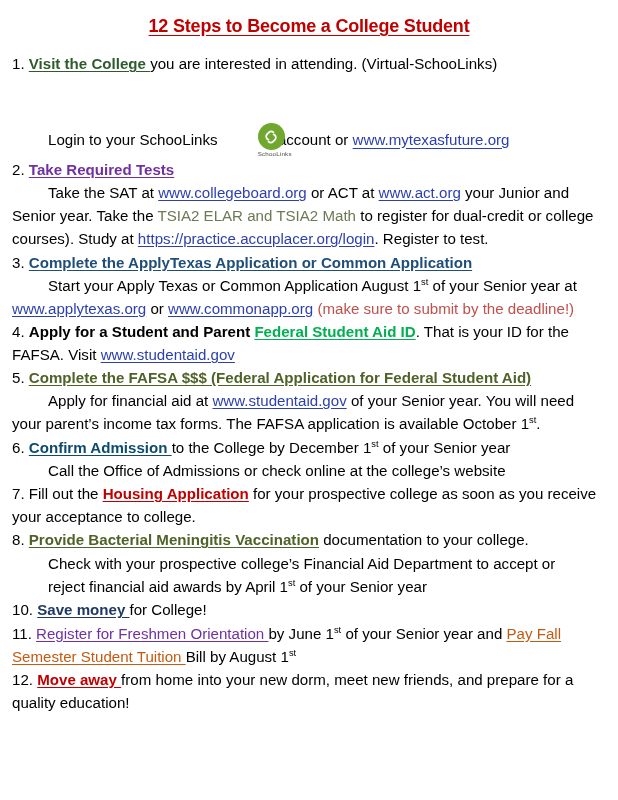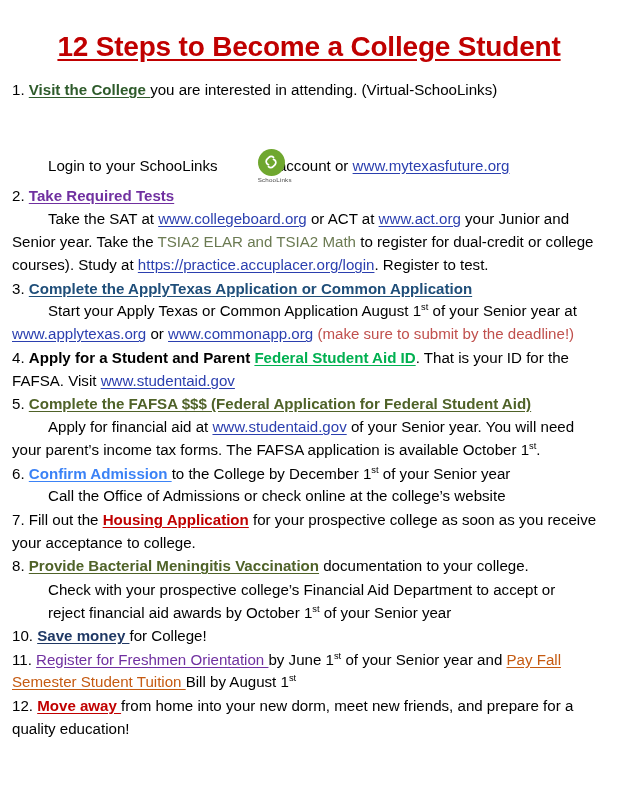--- a/index.html
+++ b/index.html
@@ -22,26 +22,26 @@
     box-sizing: border-box;
     padding: 14px 12px 0 12px;
     background: #ffffff;
   }
 
   
   .doc-title {
     text-align: center;
     color: #C00000;
     font-weight: bold;
-    font-size: 28px;
+    font-size: 18px;
     line-height: 1.18;
     letter-spacing: -0.2px;
     text-decoration: underline;
     text-underline-offset: 3px;
-    margin: 16px 0 16px 0;
+    margin: 2px 0 16px 0;
     white-space: nowrap;
   }
 
   
   .steps {
     font-size: 15.1px;
     line-height: 1.52;
   }
   .step {
     margin: 0 0 0.5px 0;
@@ -57,21 +57,21 @@
 
   
   .b    { font-weight: bold; }
   .u    { text-decoration: underline; text-underline-offset: 2px; }
   .c-dgreen  { color: #2E5B2B; }   
   .c-purple  { color: #7030A0; }   
   .c-steel   { color: #1F4E79; }   
   .c-green   { color: #00B050; }   
   .c-olive   { color: #4F6228; }   
   .c-olivegy { color: #6B7A52; }   
-  .c-gold    { color: #3b82f6; }   
+  .c-gold    { color: #0c4a6e; }   
   .c-red     { color: #C00000; }
   .c-orange  { color: #C55A11; }   
   .c-navy    { color: #1F3864; }   
   .c-note    { color: #C0504D; }   
 
   a.link, .link {
     color: #2B3FAF;
     text-decoration: underline;
     text-underline-offset: 2px;
   }
@@ -203,21 +203,21 @@
     <div class="step">
       <p class="step-line">
         <span>8.</span>
         <span class="b u c-olive">Provide Bacterial Meningitis Vaccination</span><span> documentation to your college.</span>
       </p>
     </div>
 
     <div class="step">
       <p class="step-line indent">Check with your prospective college’s Financial Aid Department to accept or</p>
       <p class="step-line indent">
-        <span>reject financial aid awards by October 1</span><sup class="ord">st</sup><span> of your Senior year</span>
+        <span>reject financial aid awards by April 1</span><sup class="ord">st</sup><span> of your Senior year</span>
       </p>
     </div>
 
     <div class="step">
       <p class="step-line">
         <span>10.</span>
         <span class="b u c-navy">Save money </span><span>for College!</span>
       </p>
     </div>
 

